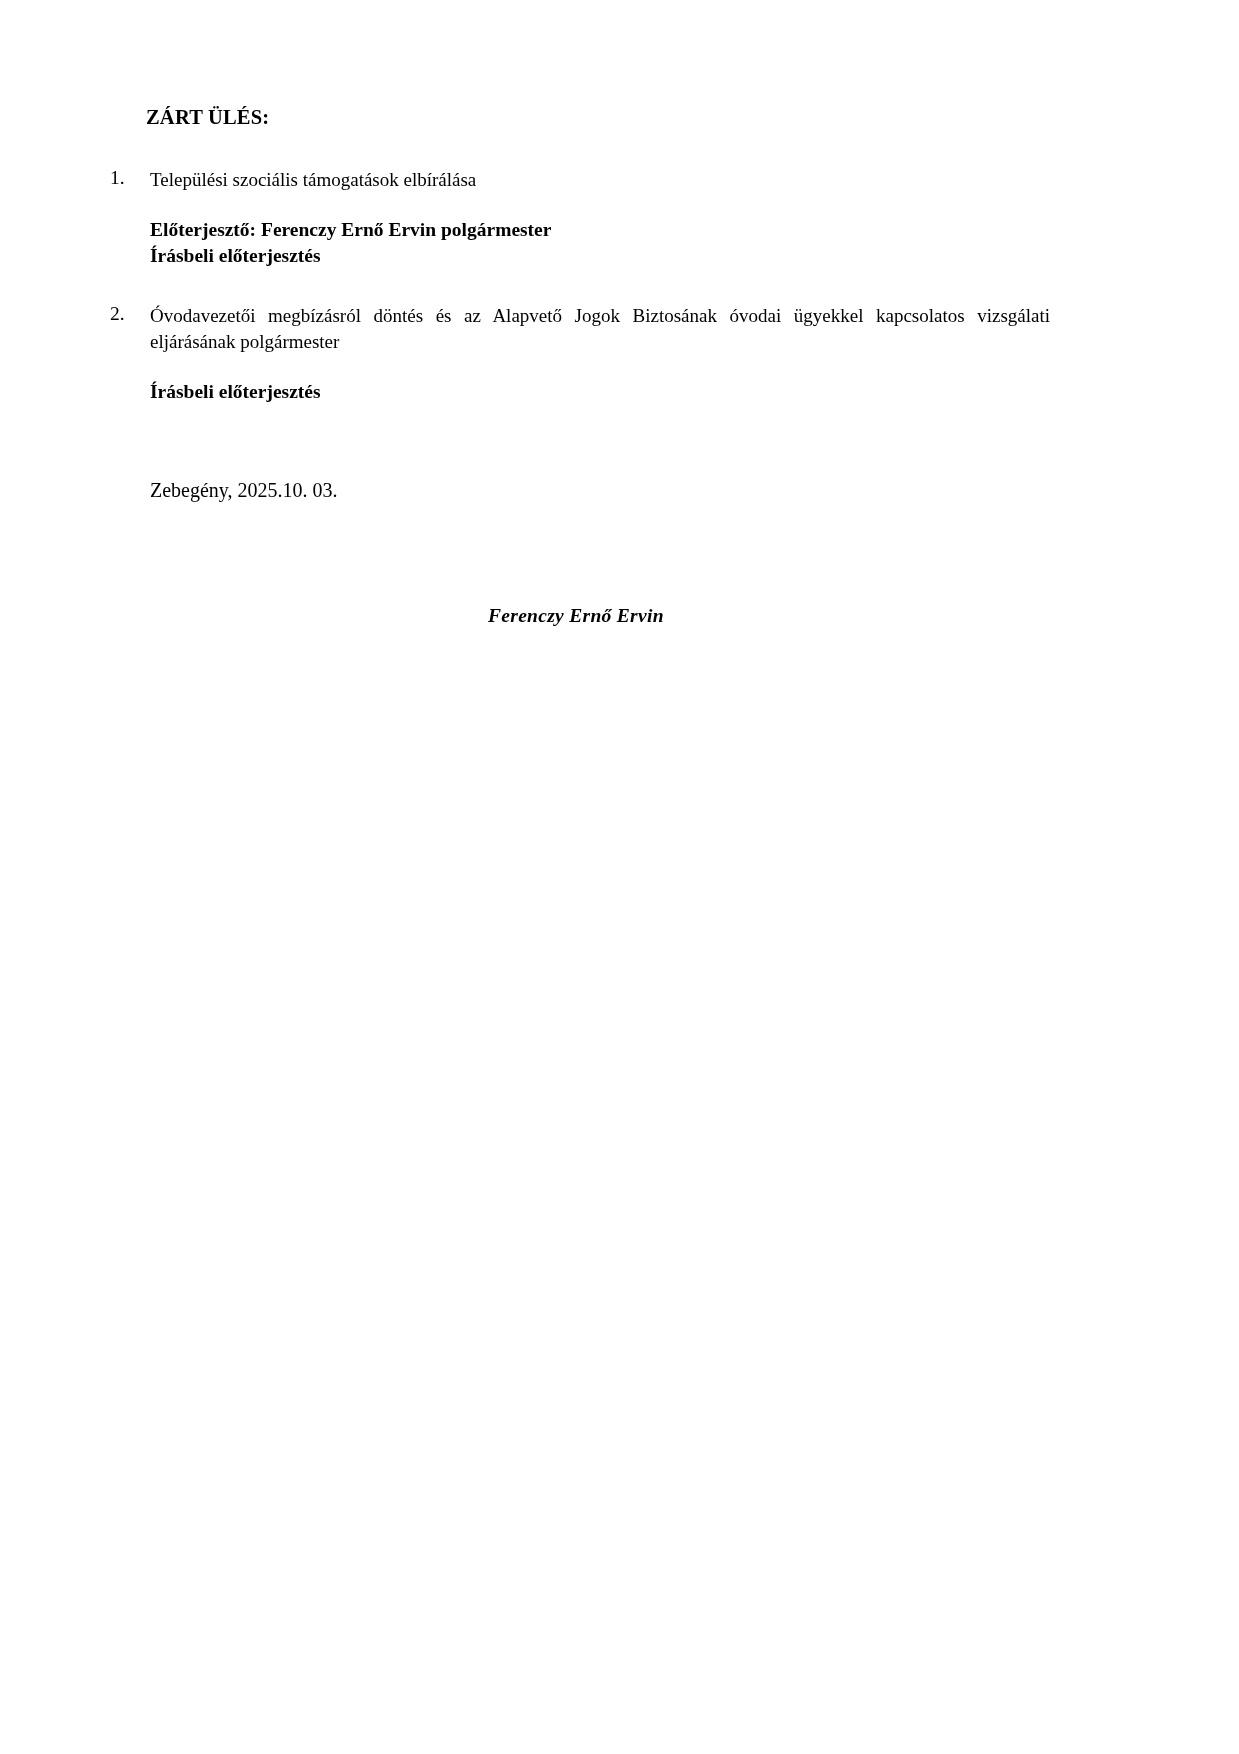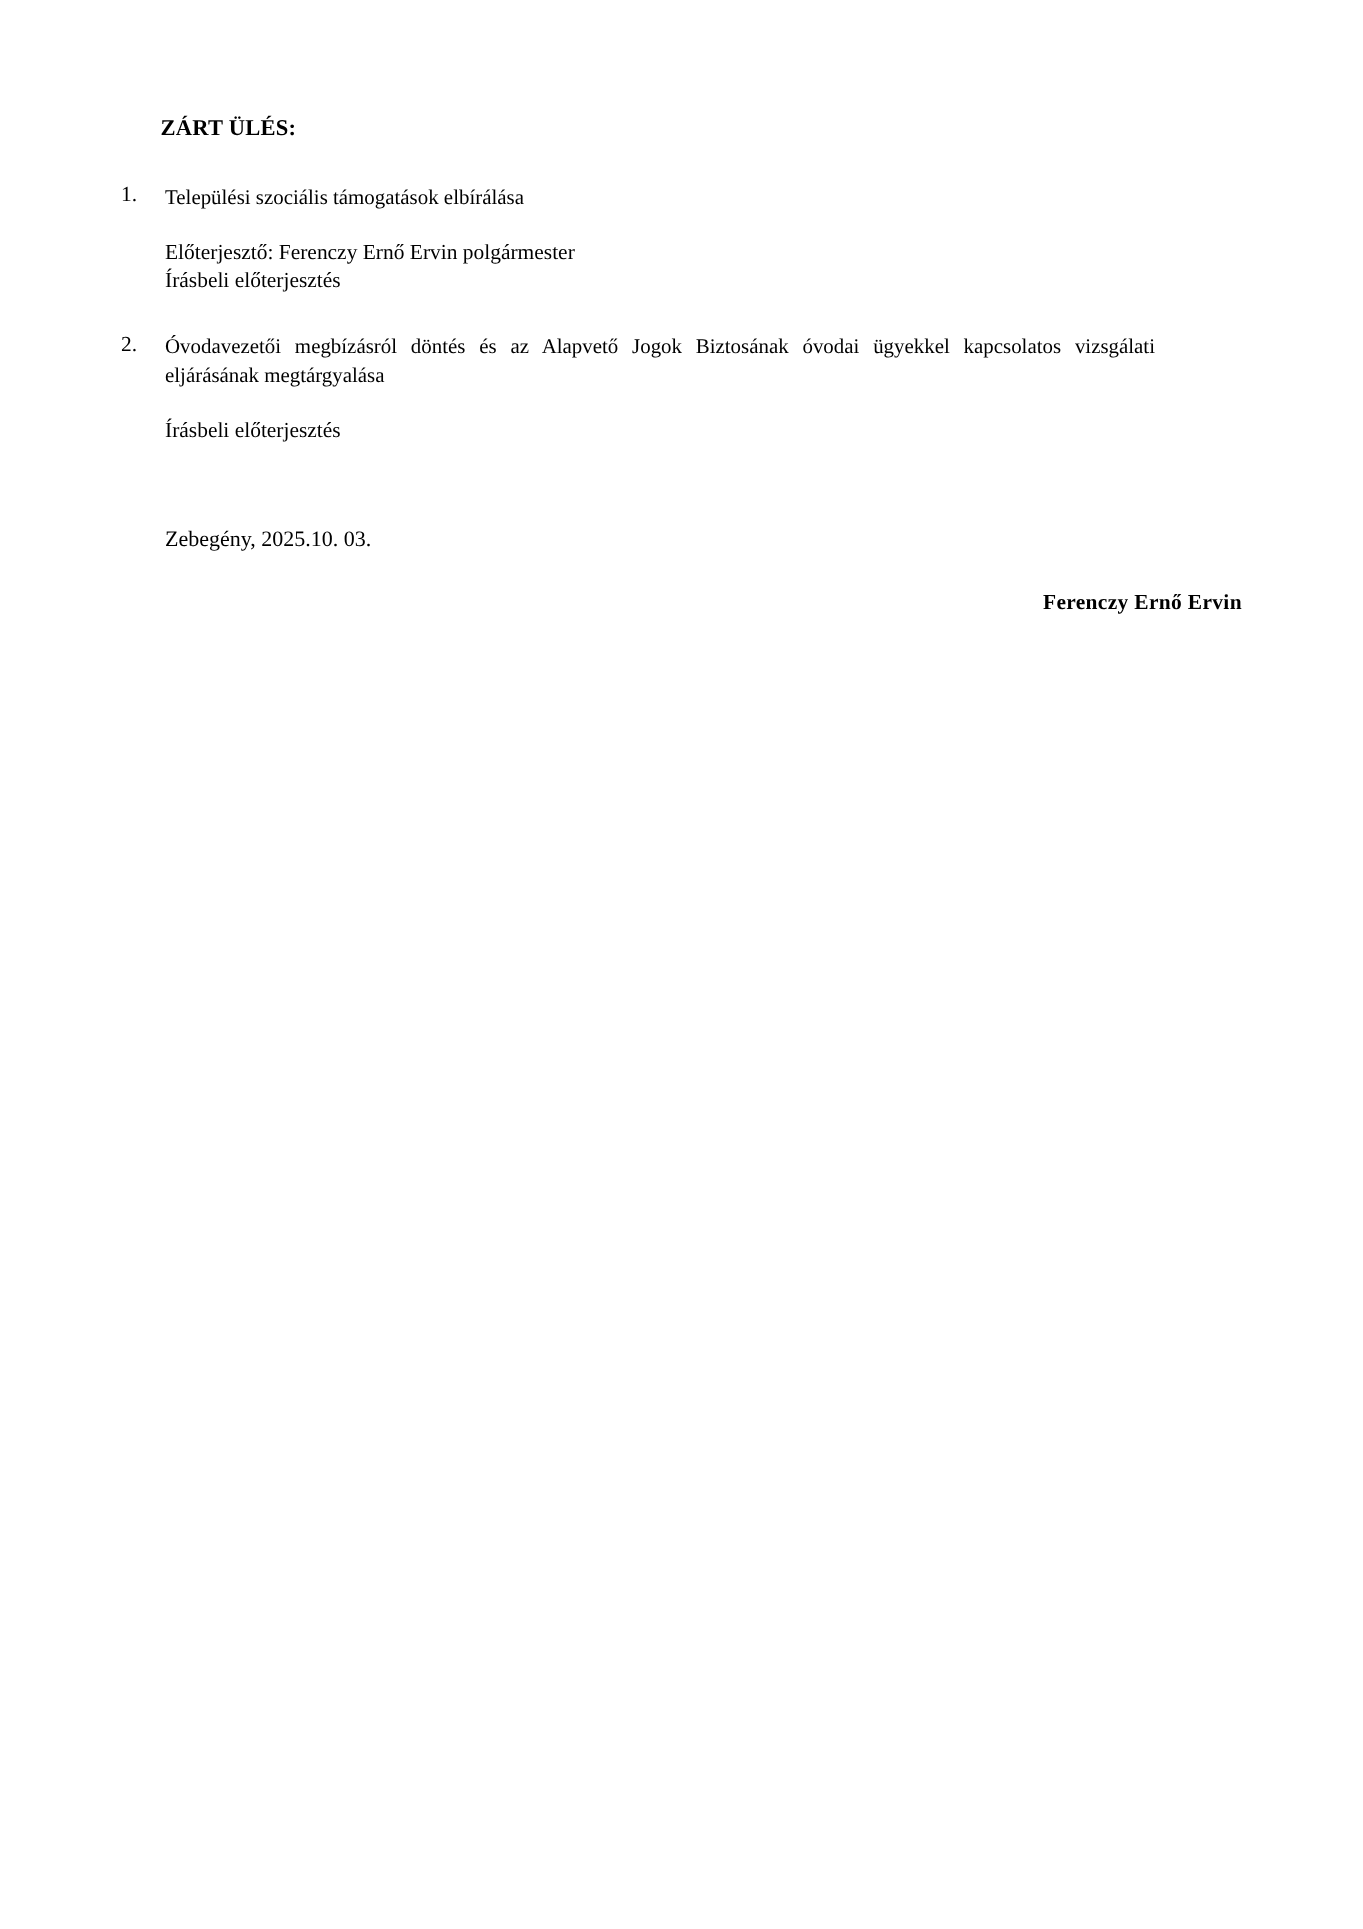--- a/index.html
+++ b/index.html
@@ -51,32 +51,34 @@
   .agenda-title {
     font-size: 19px;
     line-height: 1.38;
     text-align: justify;
     max-width: 900px;
   }
   .agenda-meta {
     margin-top: 24px;
     font-size: 19.5px;
     line-height: 1.32;
+    font-weight: bold;
   }
   .agenda-meta div {
     white-space: nowrap;
   }
   .date-line {
     margin: 74px 0 0 22px;
     font-size: 20px;
   }
   .signature-block {
-    margin-top: 36px;
-    text-align: right;
+    margin-top: 103px;
+    text-align: left;
     padding-left: 360px;
+    font-style: italic;
   }
   .sig-name {
     font-size: 19.5px;
     font-weight: bold;
     letter-spacing: 0.3px;
   }
   .sig-role {
     margin-top: 42px;
     font-size: 18px;
     letter-spacing: 0.2px;
@@ -98,21 +100,21 @@
         <div class="agenda-meta">
           <div>Előterjesztő: Ferenczy Ernő Ervin polgármester</div>
           <div>Írásbeli előterjesztés</div>
         </div>
       </div>
     </div>
 
     <div class="agenda-item">
       <div class="agenda-number">2.</div>
       <div class="agenda-body">
-        <div class="agenda-title">Óvodavezetői megbízásról döntés és az Alapvető Jogok Biztosának óvodai ügyekkel kapcsolatos vizsgálati eljárásának megtárgyalása</div>
+        <div class="agenda-title">Óvodavezetői megbízásról döntés és az Alapvető Jogok Biztosának óvodai ügyekkel kapcsolatos vizsgálati eljárásának polgármester</div>
         <div class="agenda-meta">
           <div>Írásbeli előterjesztés</div>
         </div>
       </div>
     </div>
 
   </div>
 
   <div class="date-line">Zebegény, 2025.10. 03.</div>
 

